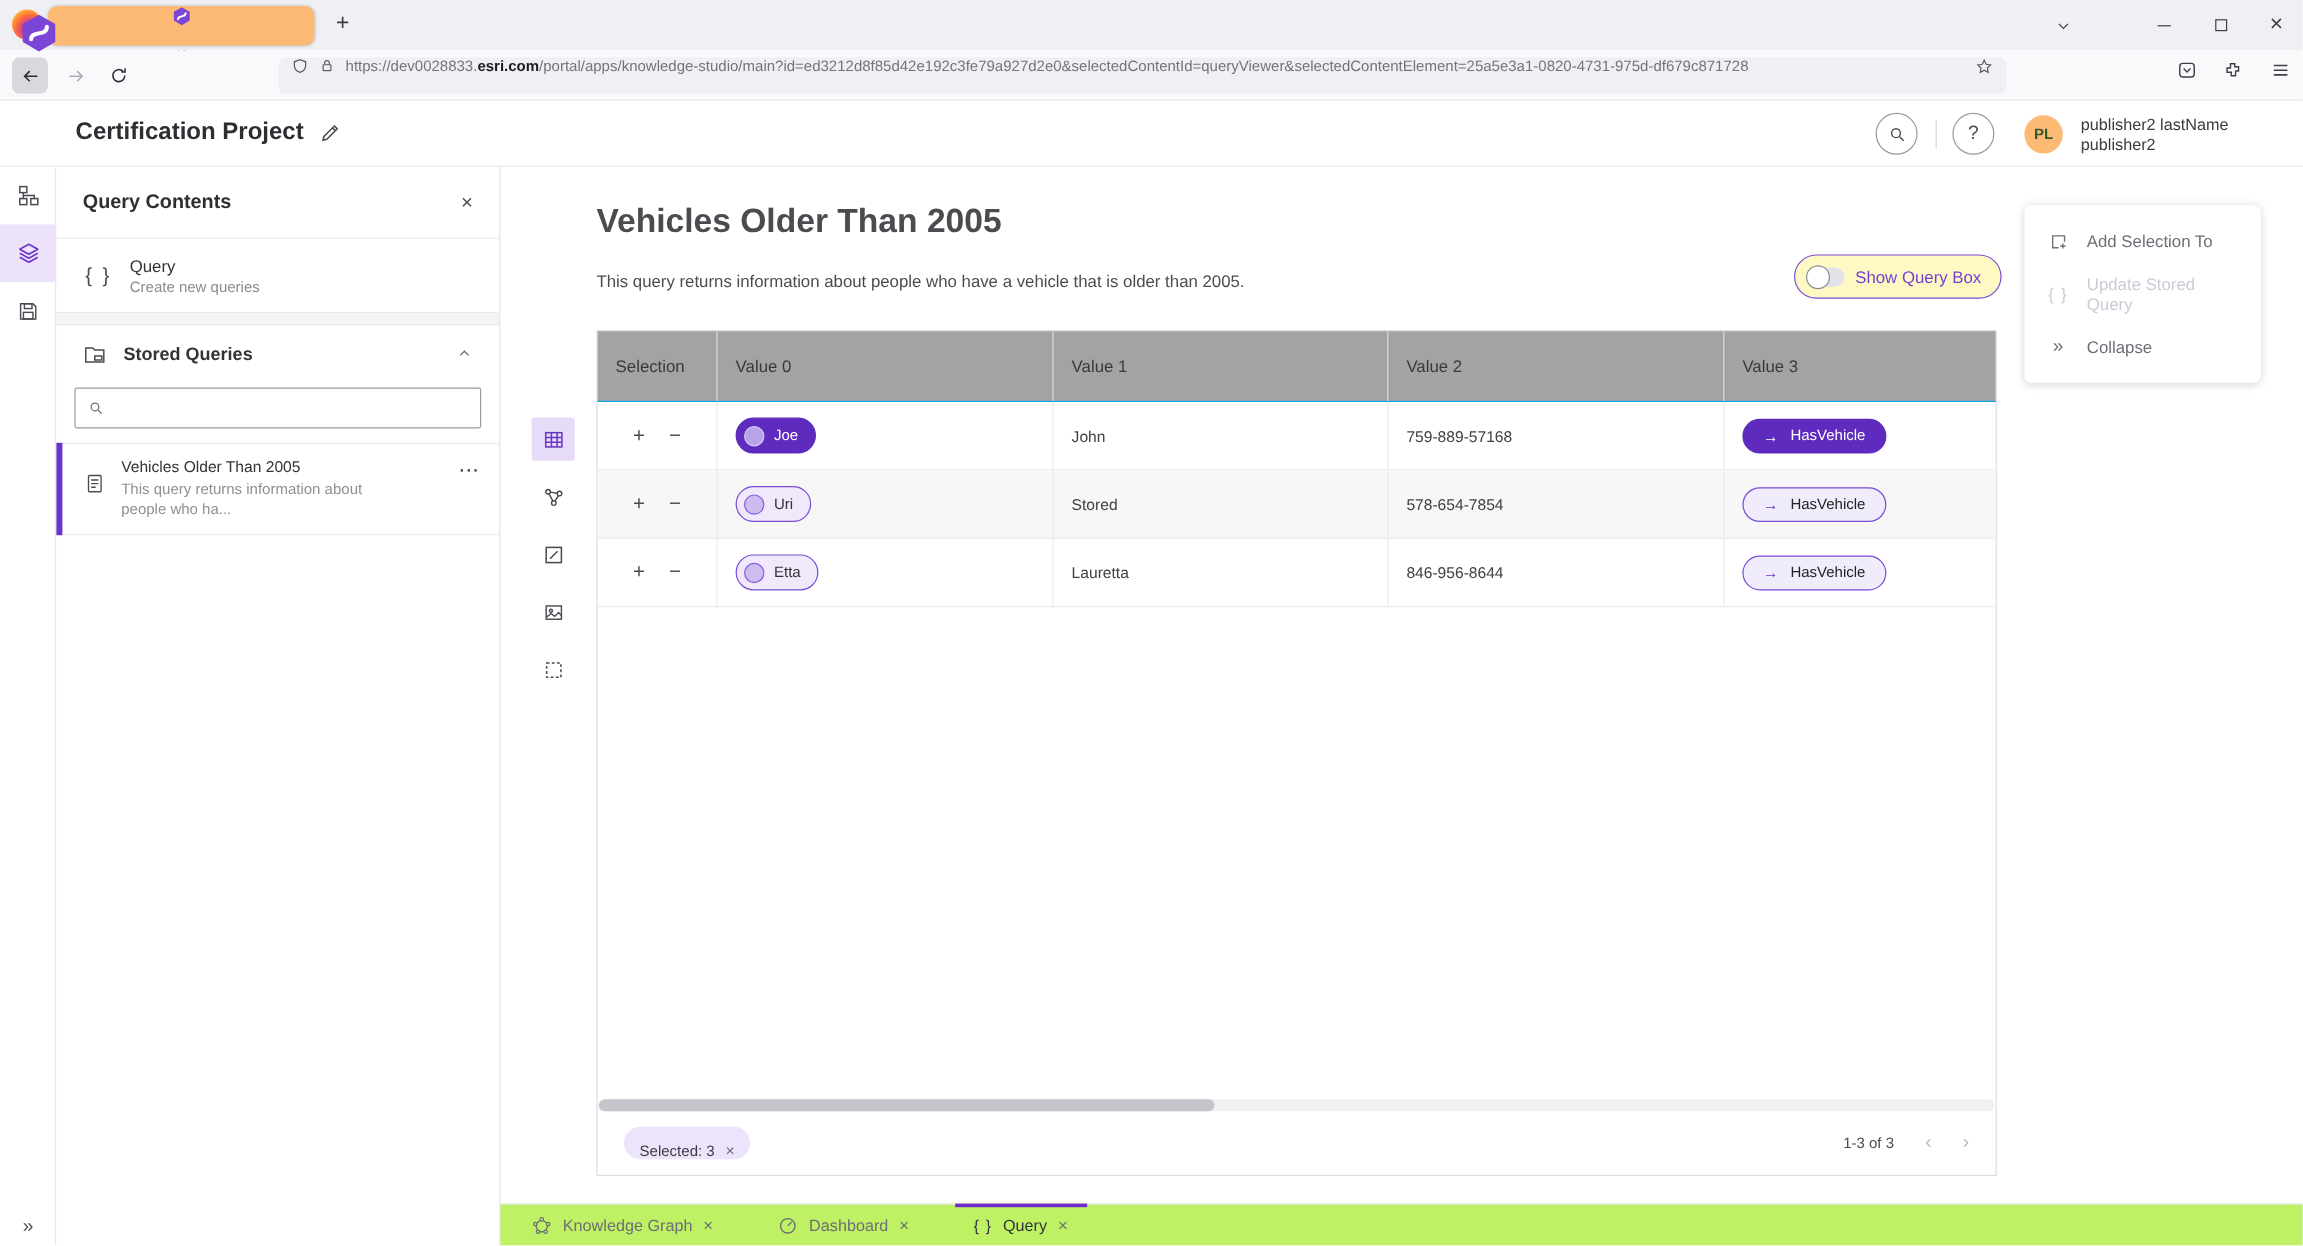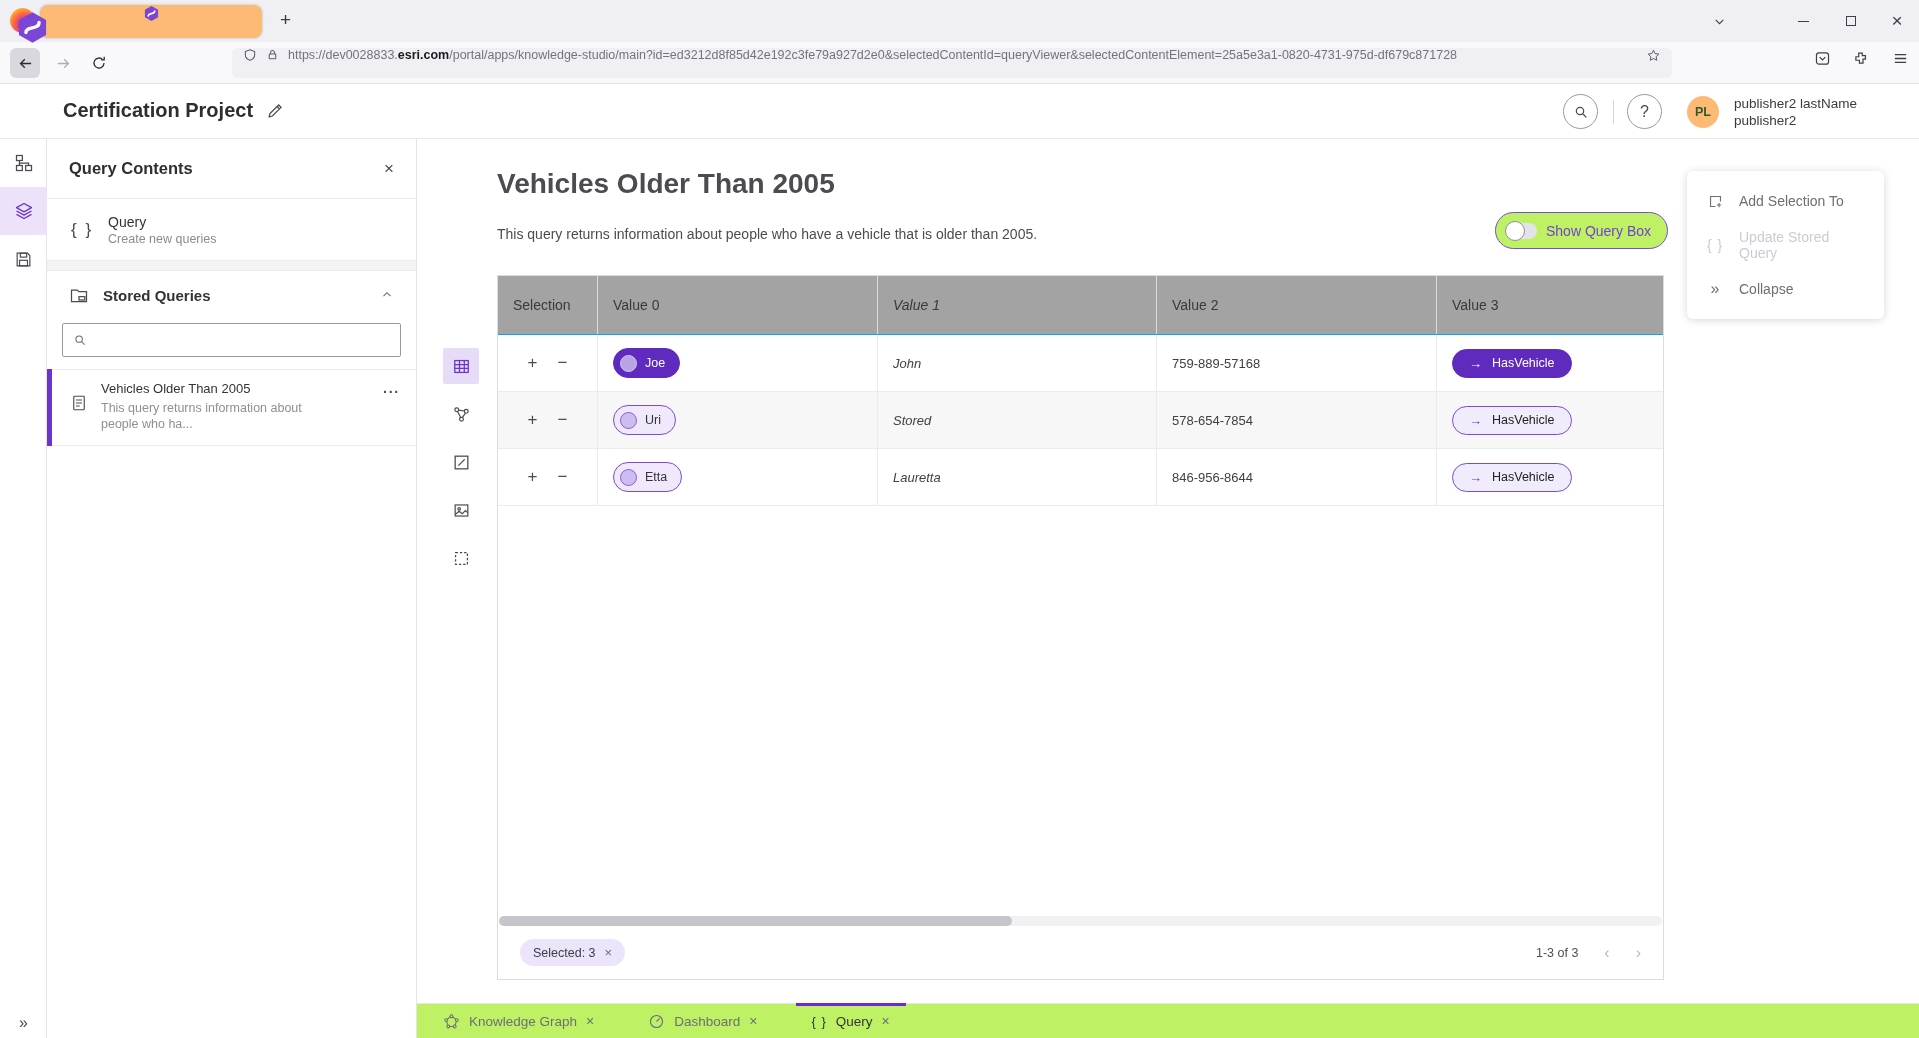--- a/index.html
+++ b/index.html
@@ -72,54 +72,54 @@
   .stored-item { position:relative; display:flex; gap:13px; padding:11px 16px 13px 23px; border-bottom:1px solid #ececf0; border-top:1px solid #ececf0; }
   .stored-item::before { content:""; position:absolute; left:0; top:-1px; bottom:-1px; width:5px; background:#6a35c8; }
   .si-title { font-size:13px; color:#333; margin-bottom:4px; }
   .si-desc { font-size:12.5px; color:#8f8f96; line-height:16px; }
   .si-more { position:absolute; right:16px; top:14px; color:#4a4a52; font-size:14px; font-weight:700; letter-spacing:1px; }
 
   
   .main-title { position:absolute; left:497px; top:168px; font-size:28px; font-weight:600; color:#4c4c50; }
   .main-desc { position:absolute; left:497px; top:226px; font-size:14px; color:#4c4c50; }
   .sqb-pill { position:absolute; left:1495px; top:212px; height:37px; padding:0 16px 0 11px; border:1.5px solid #7b4ad8;
-    border-radius:19px; display:flex; align-items:center; gap:9px; background:#bef264; color:#7440d2; font-size:14px; }
+    border-radius:19px; display:flex; align-items:center; gap:9px; background:#fef9c3; color:#7440d2; font-size:14px; }
   .toggle { position:relative; width:30px; height:16px; border-radius:8px; background:#e2e2e8; flex:none; }
   .knob { position:absolute; left:-2px; top:-2px; width:20px; height:20px; border-radius:50%; background:#fff; border:1.5px solid #8f8f98; }
 
   .mini-toolbar { position:absolute; left:443px; top:348px; display:flex; flex-direction:column; gap:12px; }
   .tool-btn { width:36px; height:36px; display:flex; align-items:center; justify-content:center; color:#4a4a52; border-radius:2px; }
   .tool-btn.active { background:#e7dcf8; color:#6a35c8; }
 
   
   .dtable { position:absolute; left:497px; top:275px; width:1167px; height:705px; border:1px solid #dcdcdc; background:#fff;
     display:flex; flex-direction:column; }
   .thead { display:flex; height:59px; background:#a3a3a3; border-bottom:1px solid #0ea5e9; flex:none; }
   .th { display:flex; align-items:center; padding:0 15px; font-size:14px; color:#3a3a3e; border-right:1px solid #dcdcdc; }
   .trow { display:flex; height:57px; border-bottom:1px solid #ebebee; flex:none; }
   .trow.alt { background:#f7f7f8; }
   .td { display:flex; align-items:center; padding:0 15px; font-size:13px; color:#404046; border-right:1px solid #ebebee; }
-  .c-sel { width:100px; } .c-v0 { width:280px; } .c-v1 { width:279px;font-style:italic; } .c-v2 { width:280px; } .c-v3 { flex:1; border-right:none !important; }
+  .c-sel { width:100px; } .c-v0 { width:280px; } .c-v1 { width:279px; } .c-v2 { width:280px; } .c-v3 { flex:1; border-right:none !important; }
   .td.c-sel { justify-content:center; gap:20px; font-size:17px; color:#4a4a52; }
   .node-pill { display:inline-flex; align-items:center; gap:8px; height:30px; padding:0 14px 0 6px; border-radius:15px; font-size:12.5px; }
   .node-pill.solid { background:#5e2bbe; border:1.5px solid #5e2bbe; color:#fff; }
   .node-pill.outline { background:#efe9fb; border:1.5px solid #7b4ad8; color:#333; }
   .node-dot { width:17px; height:17px; border-radius:50%; flex:none; }
   .solid .node-dot { background:#b7a3e6; border:1.5px solid #d4c6f2; }
   .outline .node-dot { background:#cdbcf0; border:1.5px solid #8a5ce0; }
   .rel-pill { display:inline-flex; align-items:center; gap:10px; height:29px; padding:0 16px; border-radius:15px; font-size:12.5px; }
   .rel-pill.solid { background:#5e2bbe; color:#fff; border:1.5px solid #5e2bbe; }
   .rel-pill.outline { background:#f1ecfb; color:#222; border:1.5px solid #7b4ad8; }
   .rel-arrow { font-size:13px; }
   .rel-pill.outline .rel-arrow { color:#6a35c8; }
   .tfill { flex:1; }
   .hscroll { height:10px; margin:0 1px; background:#f1f1f3; border-radius:5px; position:relative; flex:none; }
   .hthumb { position:absolute; left:0; top:0; width:513px; height:10px; background:#c5c5cb; border-radius:5px; }
   .tfoot { height:53px; display:flex; align-items:center; padding:0 22px; flex:none; }
-  .sel-chip { display:inline-flex; align-items:center; gap:9px; height:27px; padding:0 13px; background:#ece4fa;
+  .sel-chip { display:inline-flex; align-items:flex-end; gap:9px; height:27px; padding:0 13px; background:#ece4fa;
     border-radius:14px; font-size:12.5px; color:#3c3c42; }
   .chip-x { color:#6a6a72; font-size:13px; }
   .range { margin-left:auto; font-size:12.5px; color:#4c4c52; }
   .pg { color:#b8b8c0; font-size:16px; margin-left:26px; }
 
   
   .ctx-menu { position:absolute; left:1687px; top:171px; width:197px; background:#fff; border-radius:6px;
     box-shadow:0 1px 8px rgba(0,0,0,.16); padding:8px 0; }
   .ctx-item { height:44px; display:flex; align-items:center; gap:14px; padding:0 18px; font-size:14px; color:#6e6e76; }
   .ctx-item.disabled { color:#c9ccd4; }

